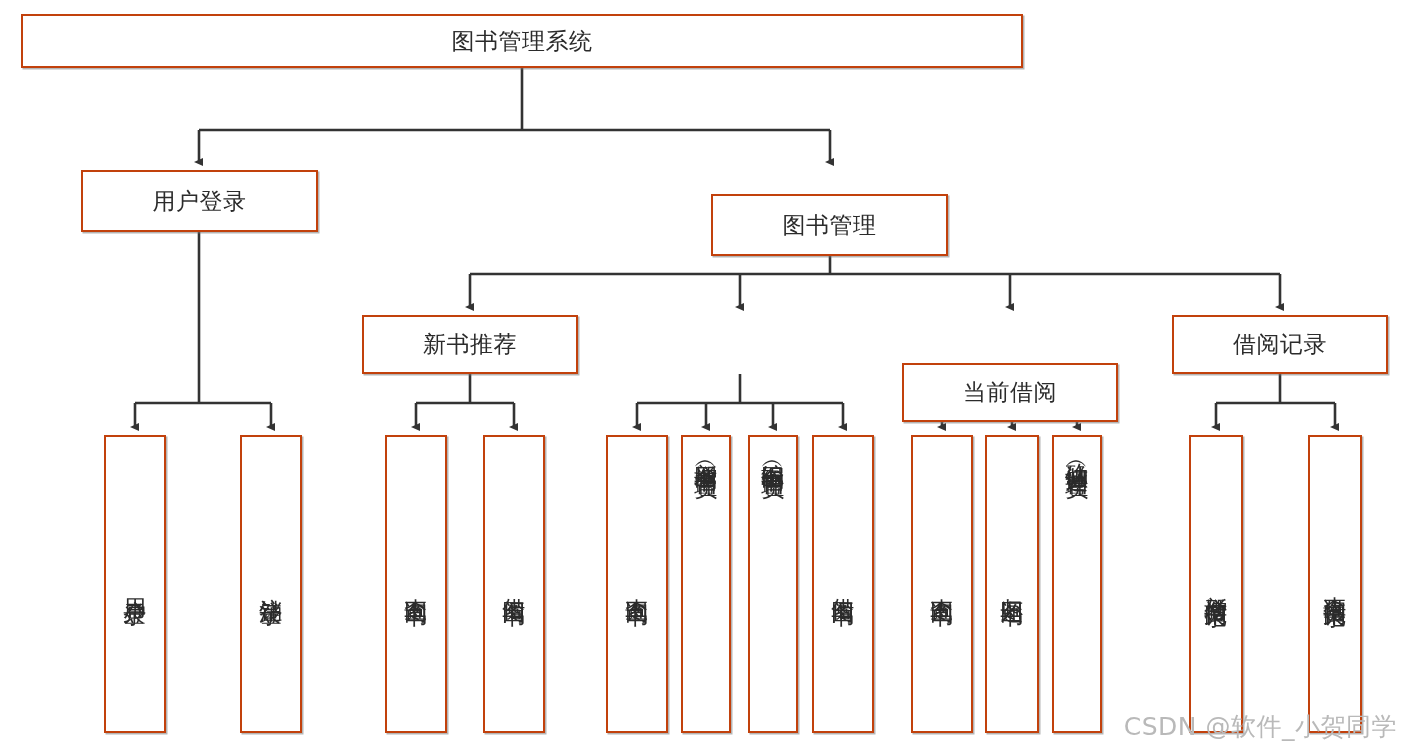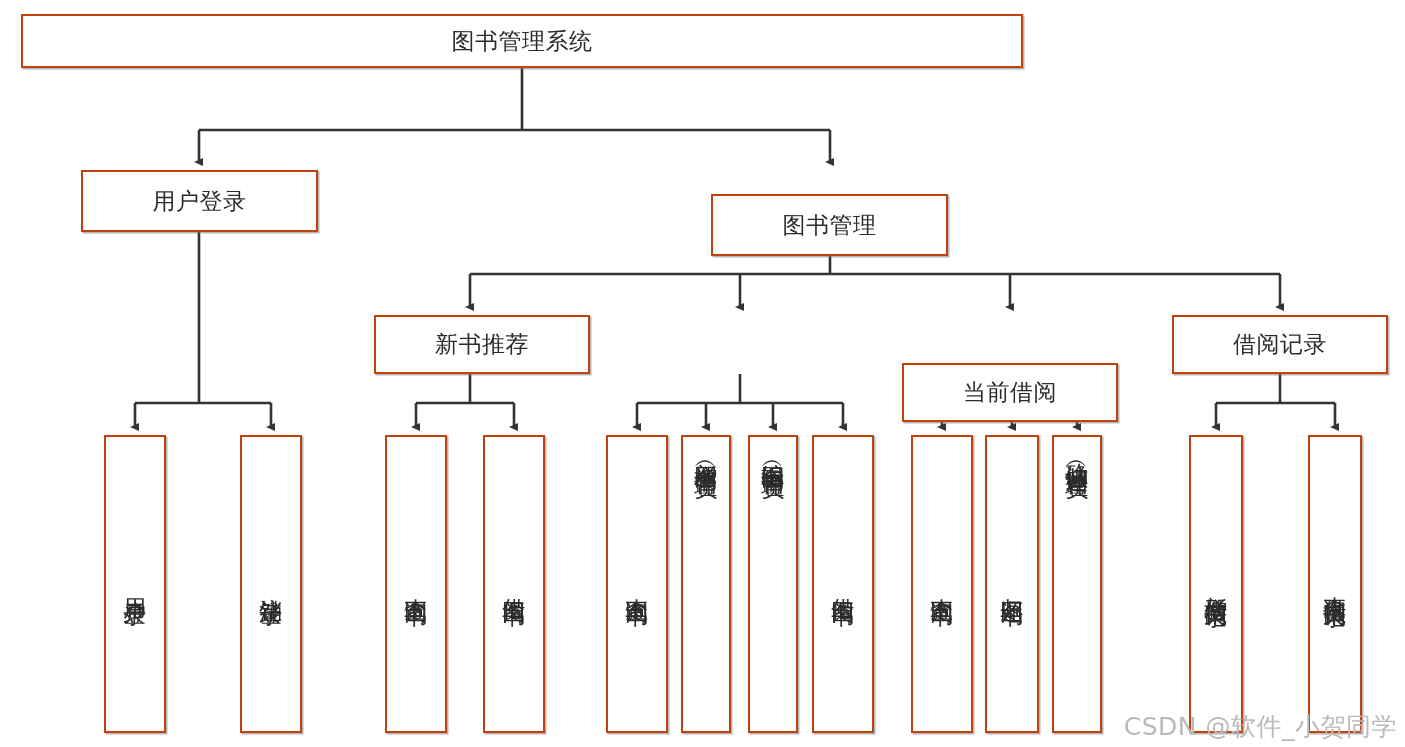--- a/index.html
+++ b/index.html
@@ -138,21 +138,21 @@
     <span class="node-label">图书管理系统</span>
   </div>
 
   <div class="node node-h" style="left:81px; top:170px; width:237px; height:62px;">
     <span class="node-label">用户登录</span>
   </div>
   <div class="node node-h" style="left:711px; top:170px; width:237px; height:62px;margin-top:24px;">
     <span class="node-label">图书管理</span>
   </div>
 
-  <div class="node node-h" style="left:362px; top:315px; width:216px; height:59px;margin-left:12px;">
+  <div class="node node-h" style="left:362px; top:315px; width:216px; height:59px;">
     <span class="node-label">新书推荐</span>
   </div>
   <div class="node node-h" style="left:902px; top:315px; width:216px; height:59px;margin-top:48px;">
     <span class="node-label">当前借阅</span>
   </div>
   <div class="node node-h" style="left:1172px; top:315px; width:216px; height:59px;">
     <span class="node-label">借阅记录</span>
   </div>
 
   <div class="node node-v centered" style="left:104px; top:435px; width:62px; height:298px;">

